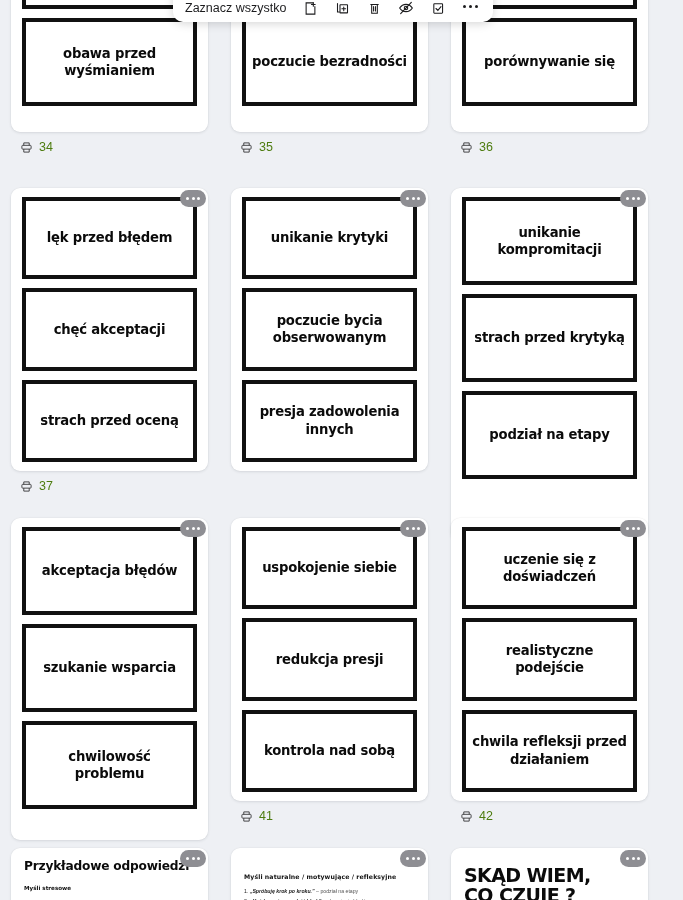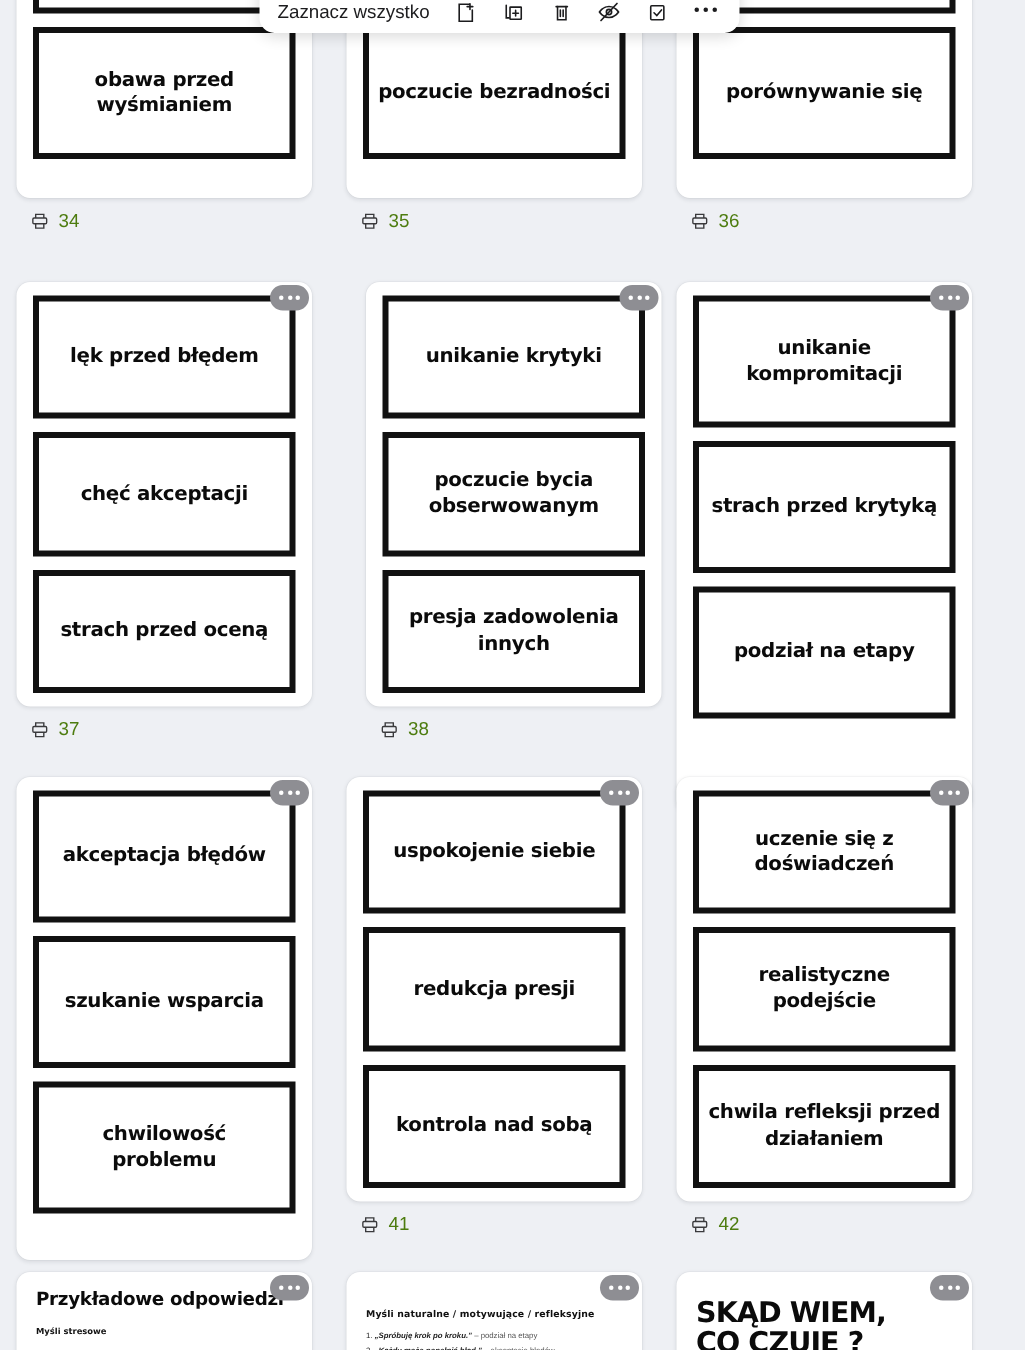--- a/index.html
+++ b/index.html
@@ -345,46 +345,38 @@
         <div class="page-caption">
           <svg width="13" height="13" viewBox="0 0 24 24" fill="none" stroke="#3a3a3c" stroke-width="1.7">
             <path d="M7 8V3.5h10V8"></path>
               <rect x="3.5" y="8" width="17" height="7" rx="1.5"></rect>
               <path d="M7 15v5.5h10V15"></path>
           </svg>
           <span class="num">37</span>
         </div>
       </div>
 
-      <div class="cell" style="left:244px;">
+      <div class="cell" style="left:231px;">
         <div class="card" style="height:283px;">
           <div class="more-btn">
               <i></i>
               <i></i>
               <i></i>
             </div>
           <div class="card-inner">
             <div class="tbox">
                 <span>unikanie krytyki</span>
               </div>
             <div class="tbox">
                 <span>poczucie bycia obserwowanym</span>
               </div>
             <div class="tbox">
                 <span>presja zadowolenia innych</span>
               </div>
           </div>
-        </div>
-        <div class="page-caption">
-          <svg width="13" height="13" viewBox="0 0 24 24" fill="none" stroke="#3a3a3c" stroke-width="1.7">
-            <path d="M7 8V3.5h10V8"></path>
-              <rect x="3.5" y="8" width="17" height="7" rx="1.5"></rect>
-              <path d="M7 15v5.5h10V15"></path>
-          </svg>
-          <span class="num">38</span>
         </div>
       </div>
 
       <div class="cell" style="left:451px;">
         <div class="card" style="height:354px;">
           <div class="more-btn">
               <i></i>
               <i></i>
               <i></i>
             </div>

